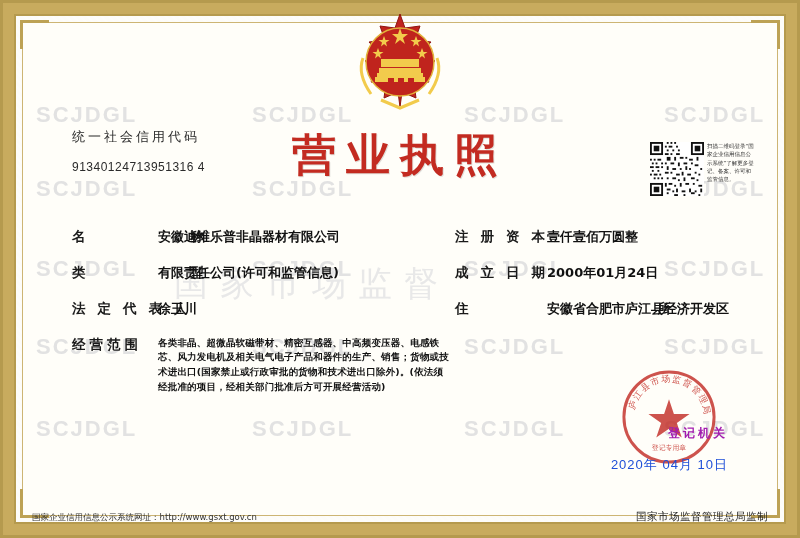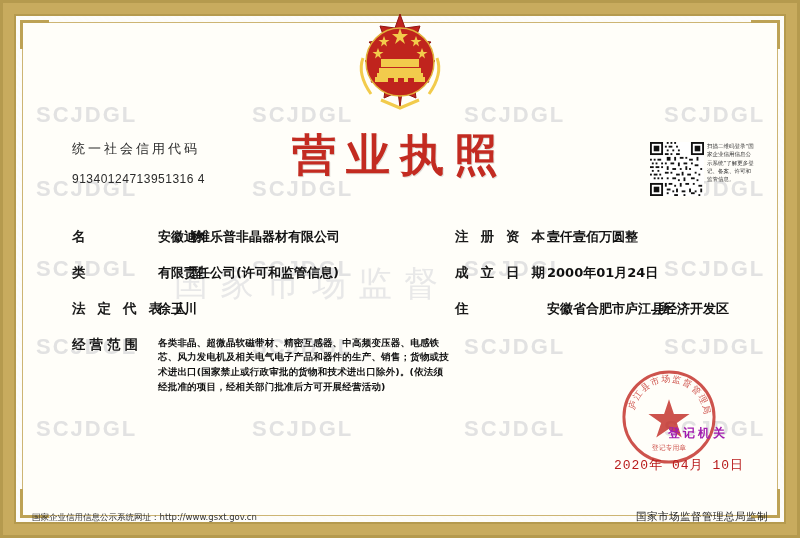--- a/index.html
+++ b/index.html
@@ -103,21 +103,21 @@
     transform: translateX(-50%);
     width: 118px;
     height: 112px;
     z-index: 5;
   }
 
   
   .credit-block {
     position: absolute;
     left: 72px;
-    top: 140px;
+    top: 128px;
     z-index: 6;
   }
   .credit-label {
     font-size: 13px;
     color: #2b2b2b;
     letter-spacing: 3px;
     font-family: "DejaVu Sans", sans-serif;
   }
   .credit-code {
     margin-top: 14px;
@@ -222,25 +222,25 @@
     bottom: 96px;
     font-size: 12px;
     font-weight: bold;
     letter-spacing: 3px;
     color: #a21caf;
     font-family: "DejaVu Sans", sans-serif;
     z-index: 7;
   }
   .issue-date {
     position: absolute;
-    right: 56px;
+    right: 72px;
     bottom: 64px;
     font-size: 13px;
-    color: #b91c1c;
-    font-family: Liberation Mono, monospace;
+    color: #1d4ed8;
+    font-family: Liberation Sans, sans-serif;
     letter-spacing: 1px;
     z-index: 7;
   }
   .seal {
     position: absolute;
     right: 82px;
     bottom: 72px;
     width: 98px;
     height: 98px;
     z-index: 6;

